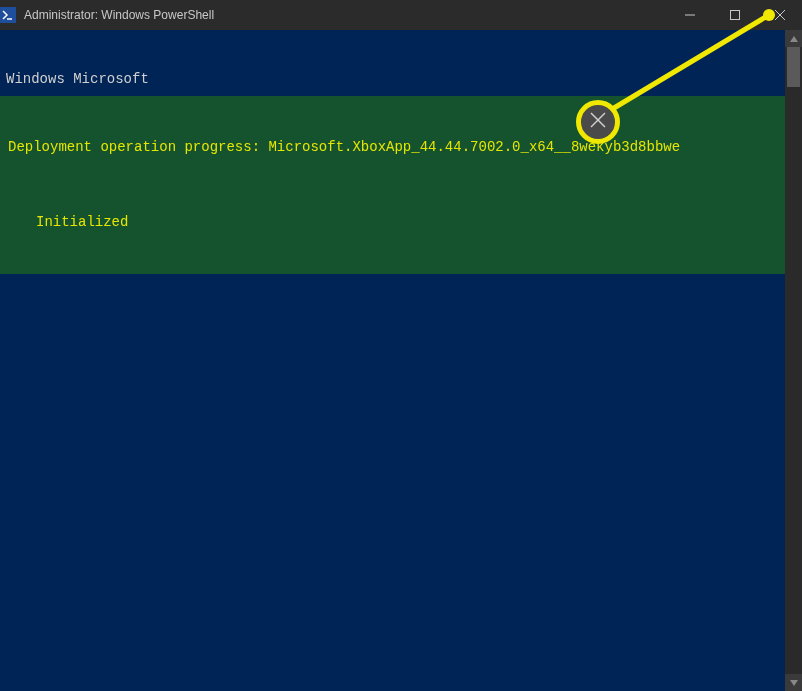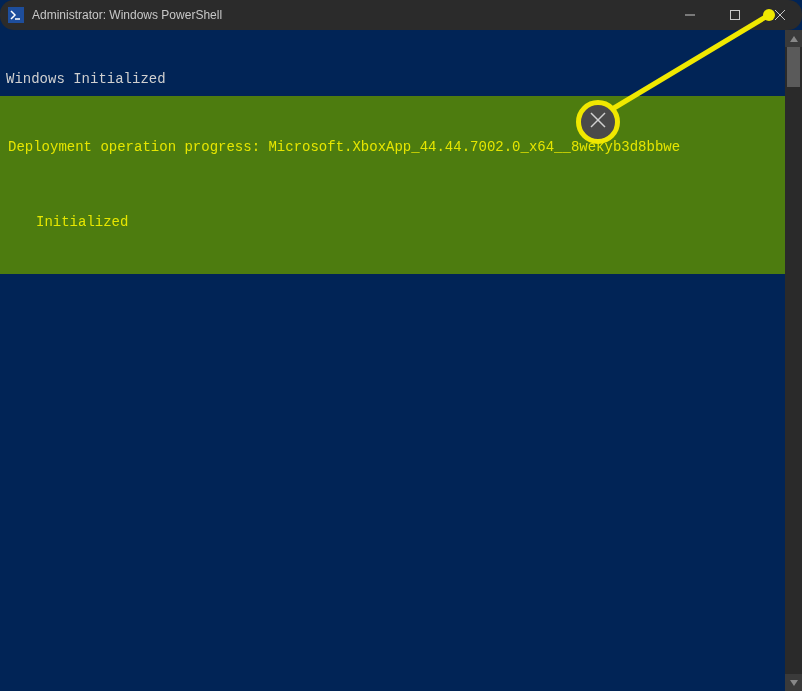--- a/index.html
+++ b/index.html
@@ -16,25 +16,23 @@
       font-size: 14px;
       overflow: hidden;
       position: relative;
     }
     
     .titlebar {
       height: 30px;
       background: #2b2b2b;
       display: flex;
       align-items: center;
-      padding-left: 8px;
       color: #c8c8c8;
       font-family: 'Segoe UI', Tahoma, sans-serif;
       font-size: 12px;
-      border-radius: 14px;
     }
     
     .titlebar-icon {
       width: 16px;
       height: 16px;
       margin-right: 8px;
       display: flex;
       align-items: center;
       justify-content: center;
     }
@@ -112,21 +110,21 @@
     
     .header-line1, .header-line2 {
       color: #d0d0d0;
     }
     
     .progress-banner {
       position: absolute;
       left: 0;
       top: 66px;
       width: 100%;
-      background: #4d7c0f;
+      background: #14532d;
       padding: 4px 8px 4px 8px;
       color: #e6e600;
       line-height: 1.35;
     }
     
     .progress-line1 {
       display: block;
     }
     
     .progress-line2 {
@@ -199,21 +197,21 @@
     <div class="window-control">
       <svg width="10" height="10" viewBox="0 0 10 10">
           <line x1="0" y1="0" x2="10" y2="10" stroke="#c8c8c8" stroke-width="1"></line>
           <line x1="10" y1="0" x2="0" y2="10" stroke="#c8c8c8" stroke-width="1"></line>
         </svg>
     </div>
   </div>
 </div>
 
 <div class="terminal-area">
-  <div class="header-line1">Windows Initialized</div>
+  <div class="header-line1">Windows Microsoft</div>
   <div class="header-line2">Copyright (C) Microsoft Corporation. All rights reserved.</div>
   
   <div class="progress-banner">
     <span class="progress-line1">Deployment operation progress: Microsoft.XboxApp_44.44.7002.0_x64__8wekyb3d8bbwe</span>
     <span class="progress-line2">Initialized</span>
   </div>
 </div>
 
 <div class="scrollbar">
   <div class="scrollbar-btn">

